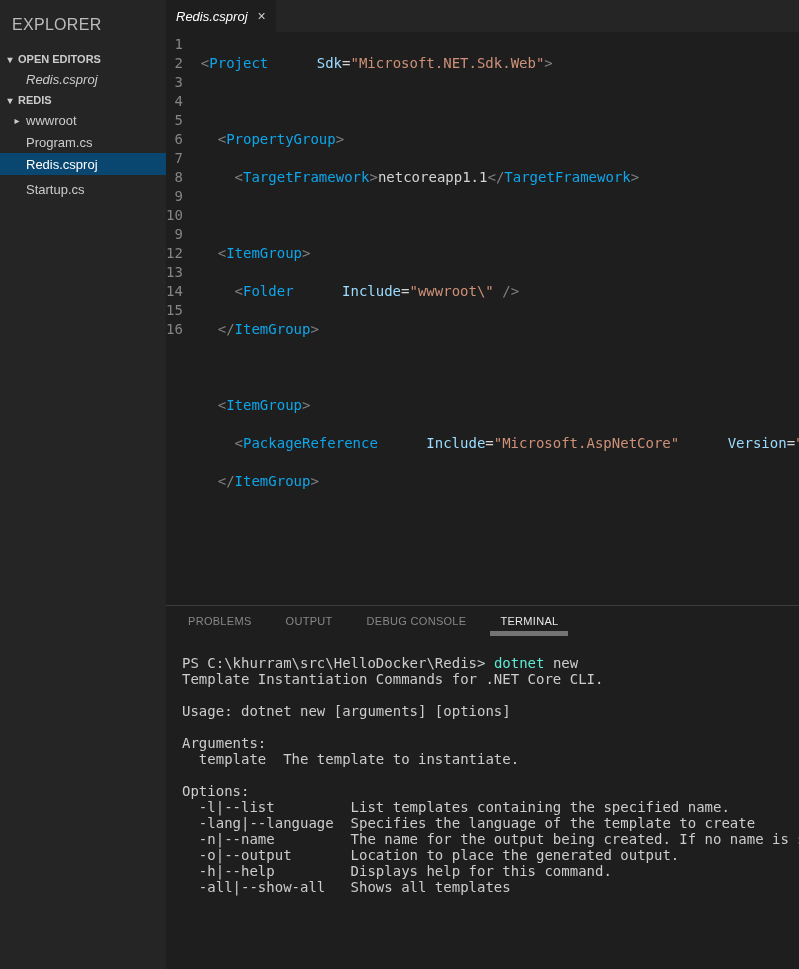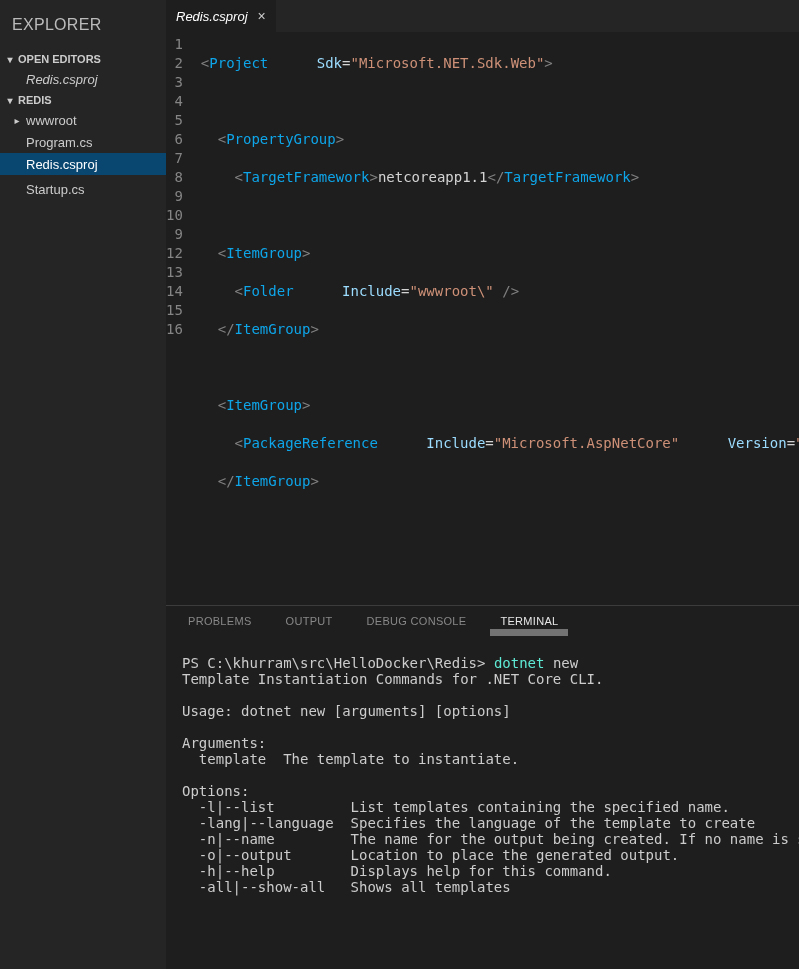--- a/index.html
+++ b/index.html
@@ -30,21 +30,21 @@
   .src { flex:1; white-space:pre; color:#d4d4d4; }
   .src div { height:19px;}
   .br  { color:#808080;}
   .tg  { color:#0ea5e9;}
   .at  { color:#9cdcfe;margin-left:40px;}
   .st  { color:#ce9178;}
   .tx  { color:#d4d4d4;}
   .panel { flex:1; border-top:1px solid #3c3c3c; background:#1e1e1e; display:flex; flex-direction:column; min-height:0;}
   .panel-tabs { display:flex; height:30px; padding:0 12px; font-size:11px; letter-spacing:0.3px;}
   .ptab { padding:9px 10px 5px; margin-right:14px; color:#888888; cursor:pointer; text-transform:uppercase;}
-  .ptab.act { color:#e7e7e7; border-bottom:7px solid #737373;}
+  .ptab.act { color:#e7e7e7; border-bottom:5px solid #737373;}
   .terminal { flex:1; padding:3px 0 0 16px; font-family:Consolas,monospace; font-size:14px; line-height:16px; color:#cccccc; white-space:pre; overflow:hidden;}
   .yl { color:#5eead4;}
 </style>
 </head>
 <body>
 
 <div class="sidebar">
   <div class="sidebar-title">EXPLORER</div>
   <div class="section-hdr">
     <span class="tw">▾</span>

